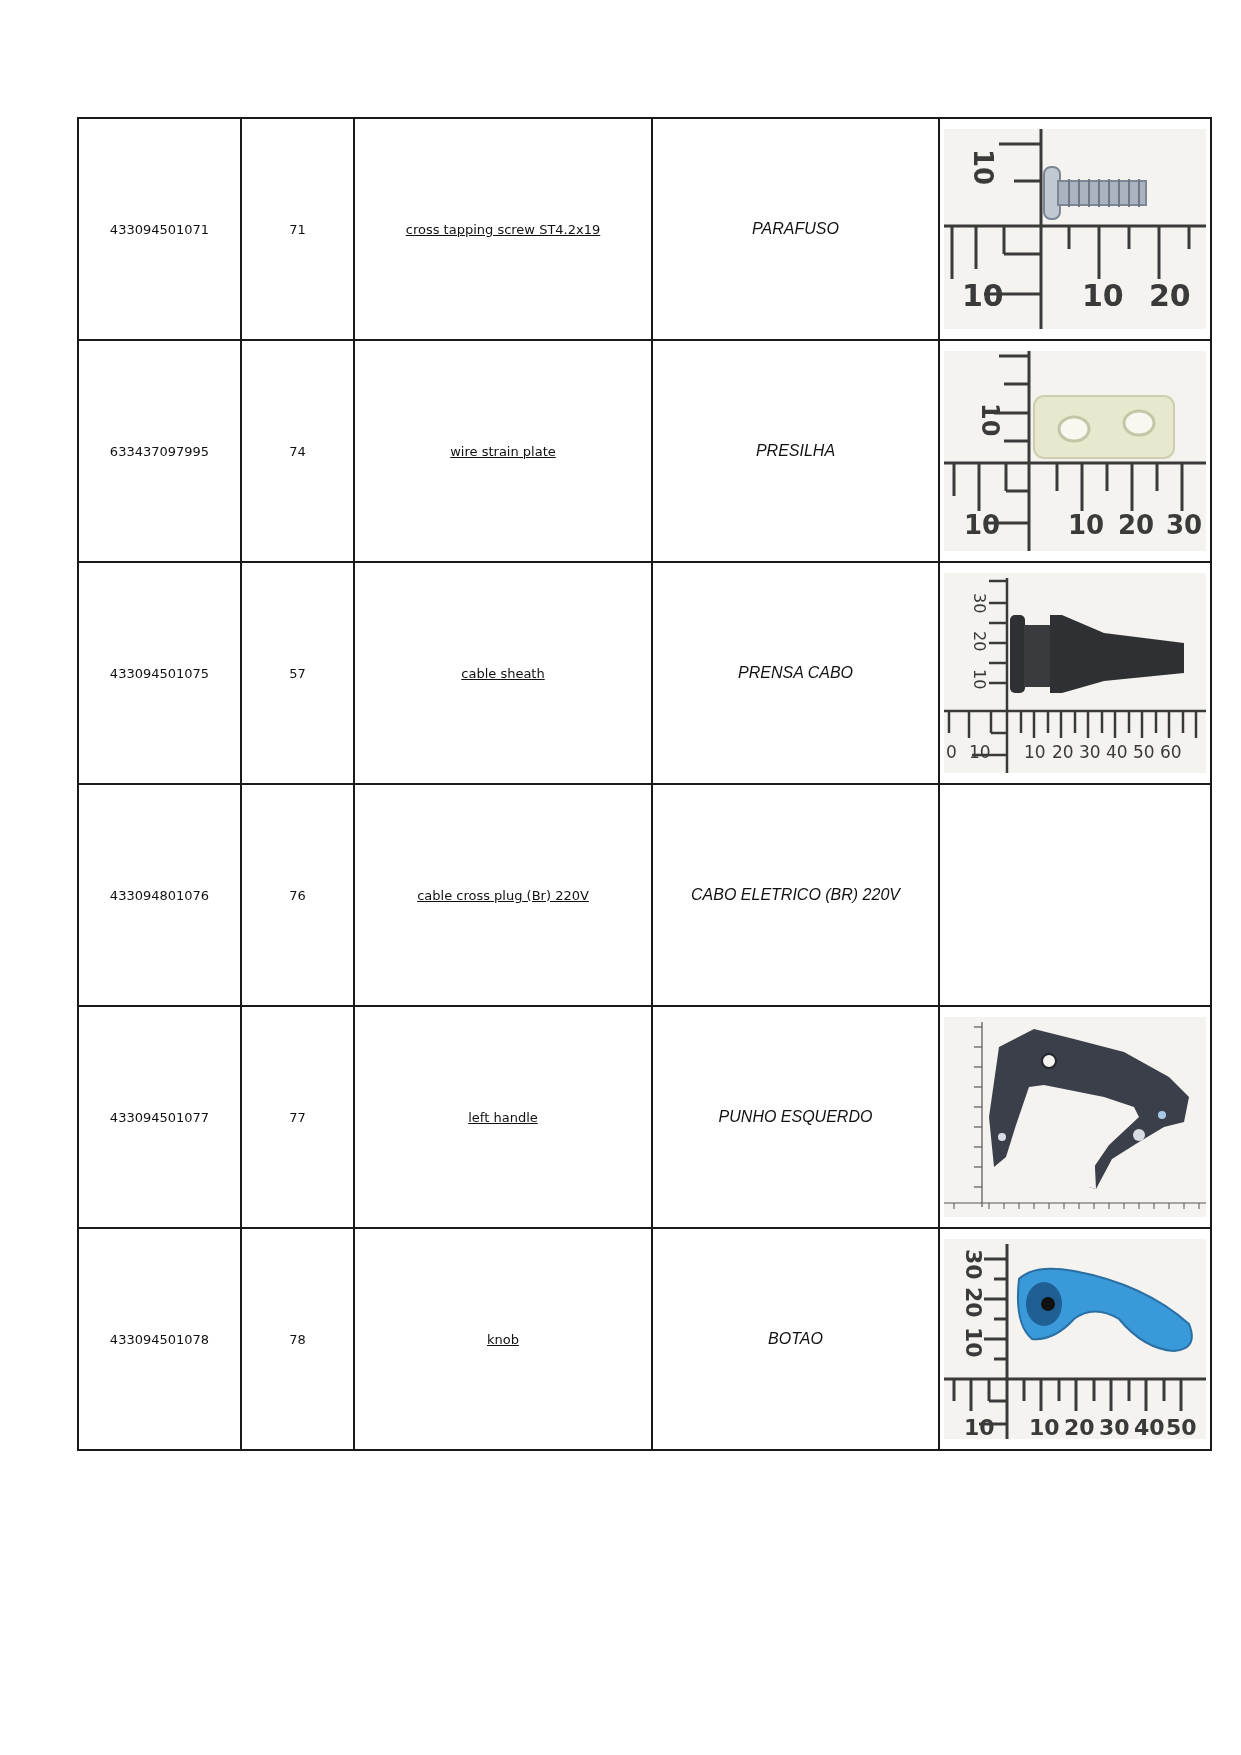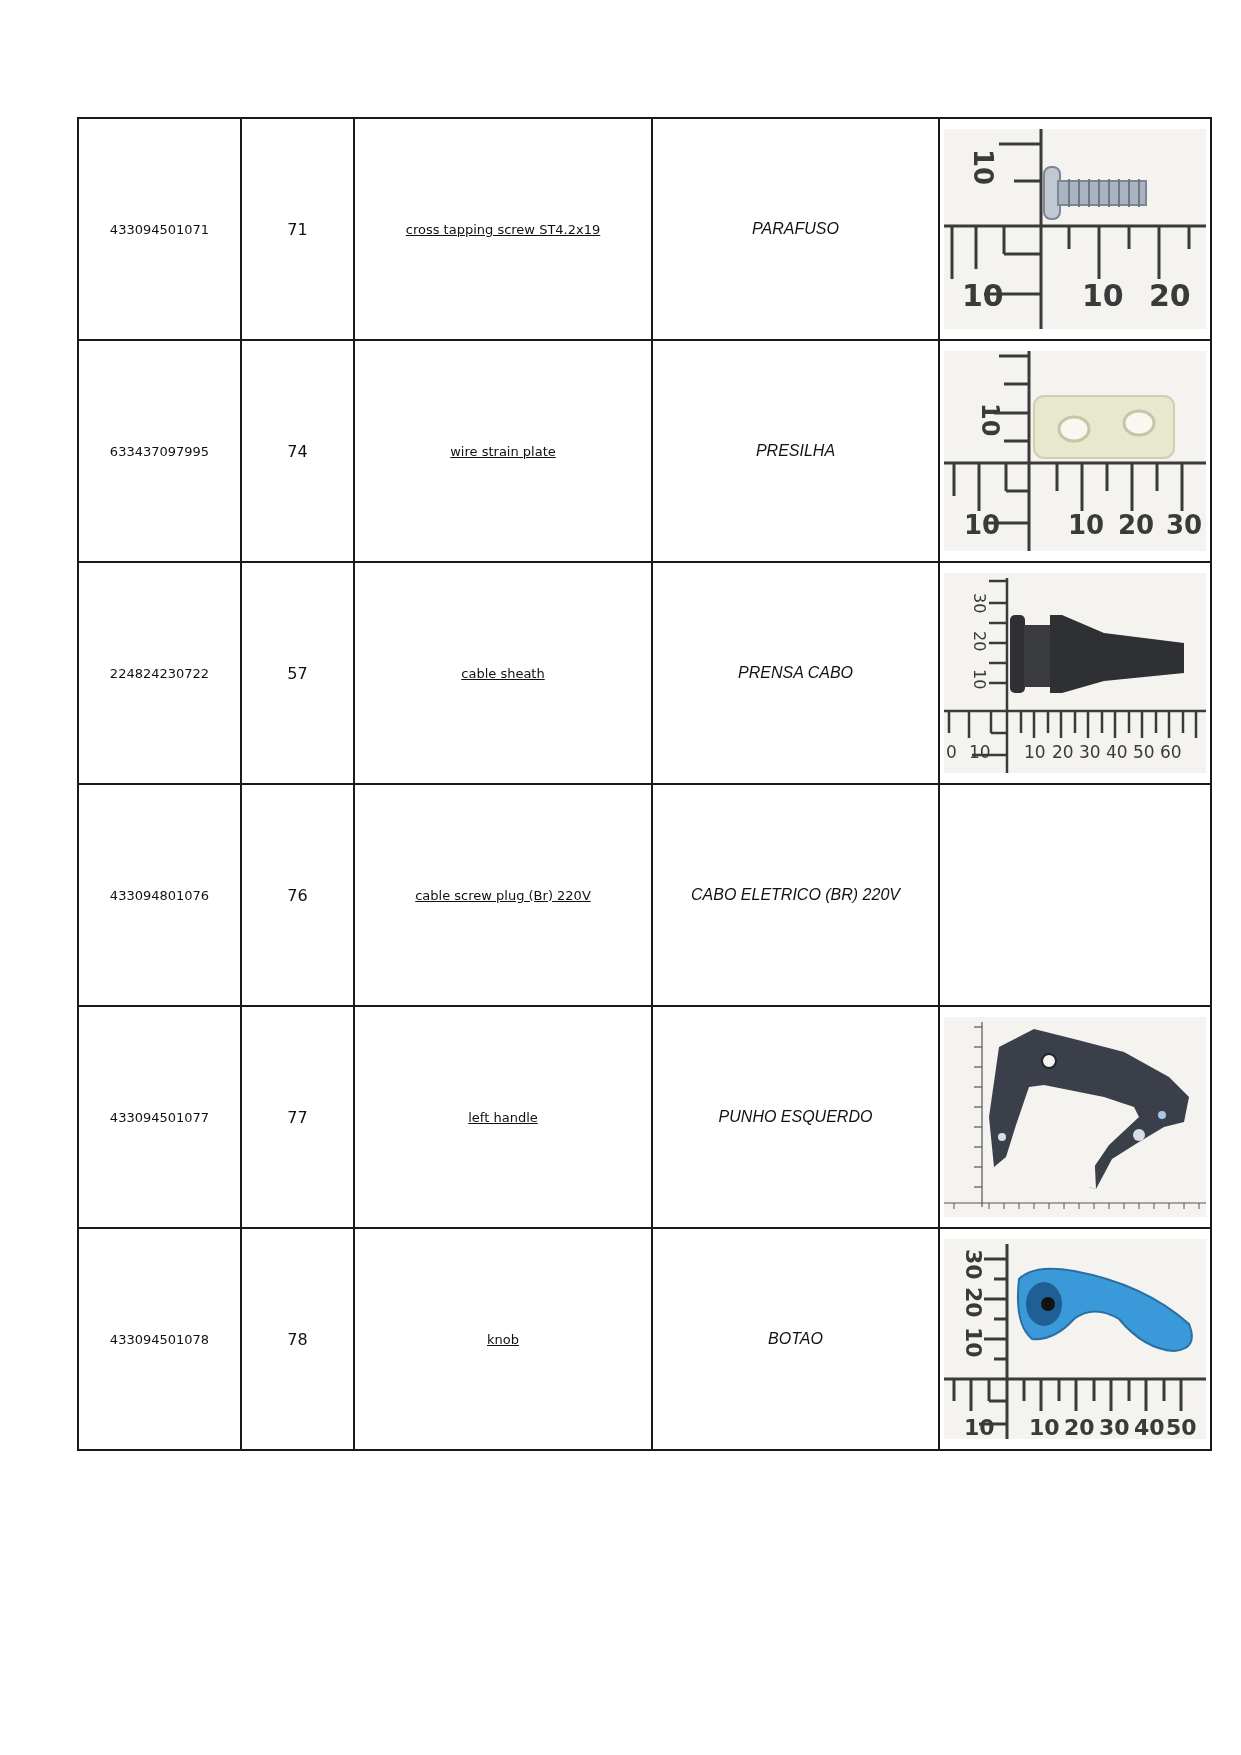--- a/index.html
+++ b/index.html
@@ -8,21 +8,21 @@
     position: absolute; left: 77px; top: 117px;
     border-collapse: collapse; table-layout: fixed;
   }
   .parts-table td {
     border: 2px solid #1a1a1a;
     height: 204px;
     text-align: center; vertical-align: middle;
     padding: 8px; color: #111;
   }
   .c-code { width: 145px; font-size: 13px; }
-  .c-pos { width: 95px; font-size: 16px; }
+  .c-pos { width: 95px; font-size: 13px; }
   .c-en { width: 280px; font-size: 13px; text-decoration: underline; }
   .c-pt { width: 269px; font-size: 16px; font-family: "Liberation Sans", sans-serif; font-style: italic; }
   .c-img { width: 266px; padding: 2px !important; }
   .thumb { width: 262px; height: 200px; display: block; margin: 0 auto; background: #f4f3ef; }
 </style>
 </head>
 <body>
 
 <table class="parts-table">
   <tbody>
@@ -109,21 +109,21 @@
             <text x="222" y="183">30</text>
           </g>
           <rect x="90" y="45" width="140" height="62" rx="10" fill="#e8e8cf" stroke="#cfcfb0" stroke-width="2"></rect>
           <ellipse cx="130" cy="78" rx="15" ry="12" fill="#f8f8f0" stroke="#c5c5a8" stroke-width="3"></ellipse>
           <ellipse cx="195" cy="72" rx="15" ry="12" fill="#f8f8f0" stroke="#c5c5a8" stroke-width="3"></ellipse>
         </svg>
       </td>
     </tr>
 
     <tr>
-      <td class="c-code">224824230722</td>
+      <td class="c-code">433094501075</td>
       <td class="c-pos">57</td>
       <td class="c-en">cable sheath</td>
       <td class="c-pt">PRENSA CABO</td>
       <td class="c-img">
         <svg class="thumb" viewBox="0 0 262 200">
           <rect width="262" height="200" fill="#f4f3ef"></rect>
           <g stroke="#3a3a3a" stroke-width="2.5" fill="none">
             <line x1="63" y1="5" x2="63" y2="200"></line>
             <line x1="0" y1="138" x2="262" y2="138"></line>
             <line x1="45" y1="8" x2="63" y2="8"></line>
@@ -170,21 +170,21 @@
           <rect x="66" y="42" width="15" height="78" rx="5" fill="#2f3033"></rect>
           <rect x="80" y="52" width="28" height="62" fill="#3a3b3e"></rect>
           <path d="M106 42 L118 42 L160 60 L240 70 L240 100 L160 108 L118 120 L106 120 Z" fill="#2f3033"></path>
         </svg>
       </td>
     </tr>
 
     <tr>
       <td class="c-code">433094801076</td>
       <td class="c-pos">76</td>
-      <td class="c-en">cable screw plug (Br) 220V</td>
+      <td class="c-en">cable cross plug (Br) 220V</td>
       <td class="c-pt">CABO ELETRICO (BR) 220V</td>
       <td class="c-img"></td>
     </tr>
 
     <tr>
       <td class="c-code">433094501077</td>
       <td class="c-pos">77</td>
       <td class="c-en">left handle</td>
       <td class="c-pt">PUNHO ESQUERDO</td>
       <td class="c-img">

